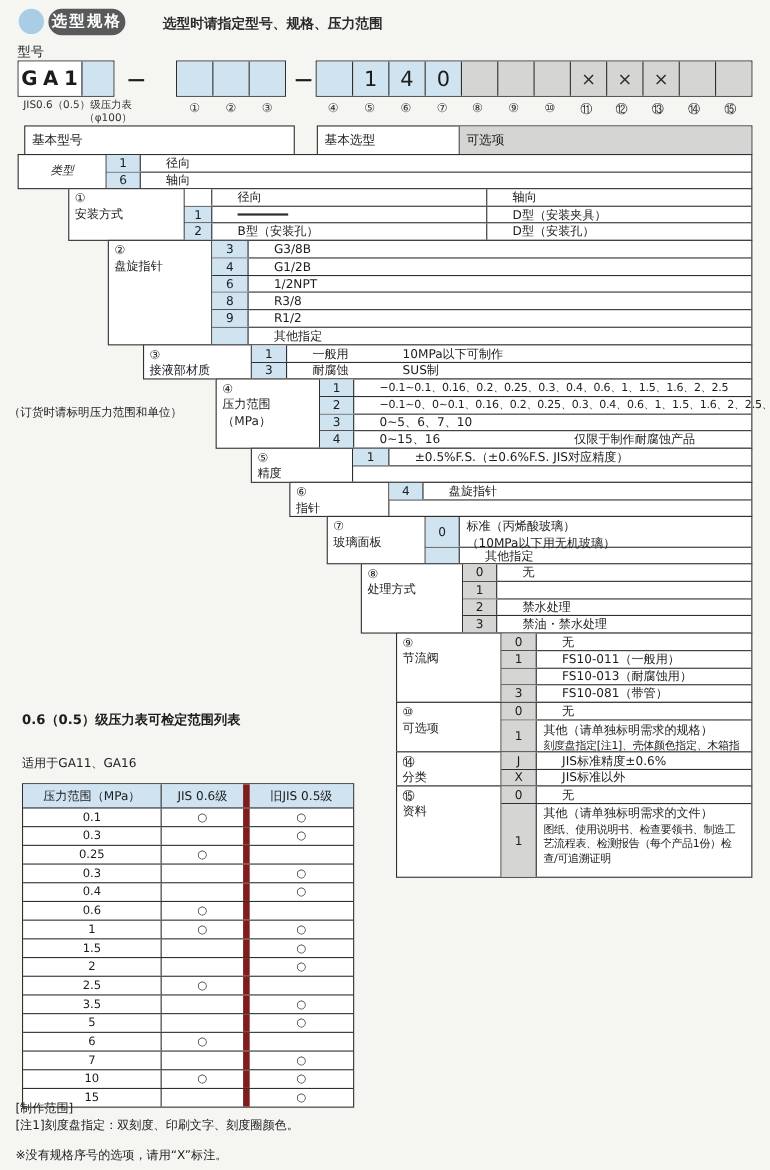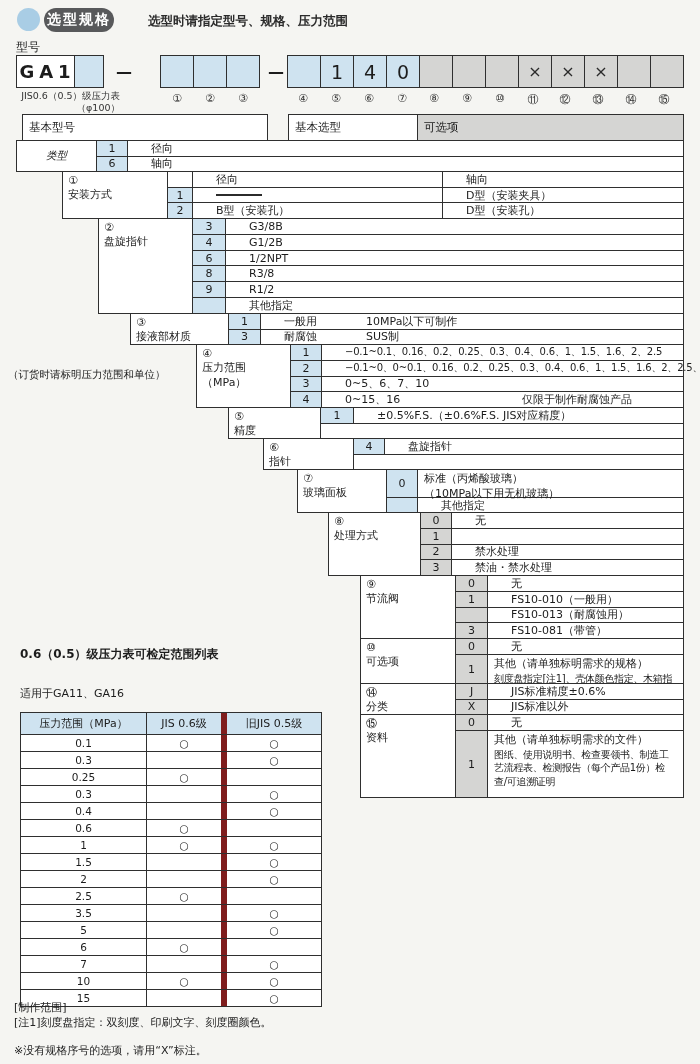--- a/index.html
+++ b/index.html
@@ -337,21 +337,21 @@
       <div>⑨</div>
       <div>节流阀</div>
     </div>
     <div class="sec-rows">
       <div class="trow">
         <div class="code gray w32">0</div>
         <div class="val">无</div>
       </div>
       <div class="trow">
         <div class="code gray w32">1</div>
-        <div class="val">FS10-010（一般用）</div>
+        <div class="val">FS10-011（一般用）</div>
       </div>
       <div class="trow">
         <div class="code gray w32"></div>
         <div class="val">FS10-013（耐腐蚀用）</div>
       </div>
       <div class="trow end">
         <div class="code gray w32">3</div>
         <div class="val">FS10-081（带管）</div>
       </div>
     </div>

